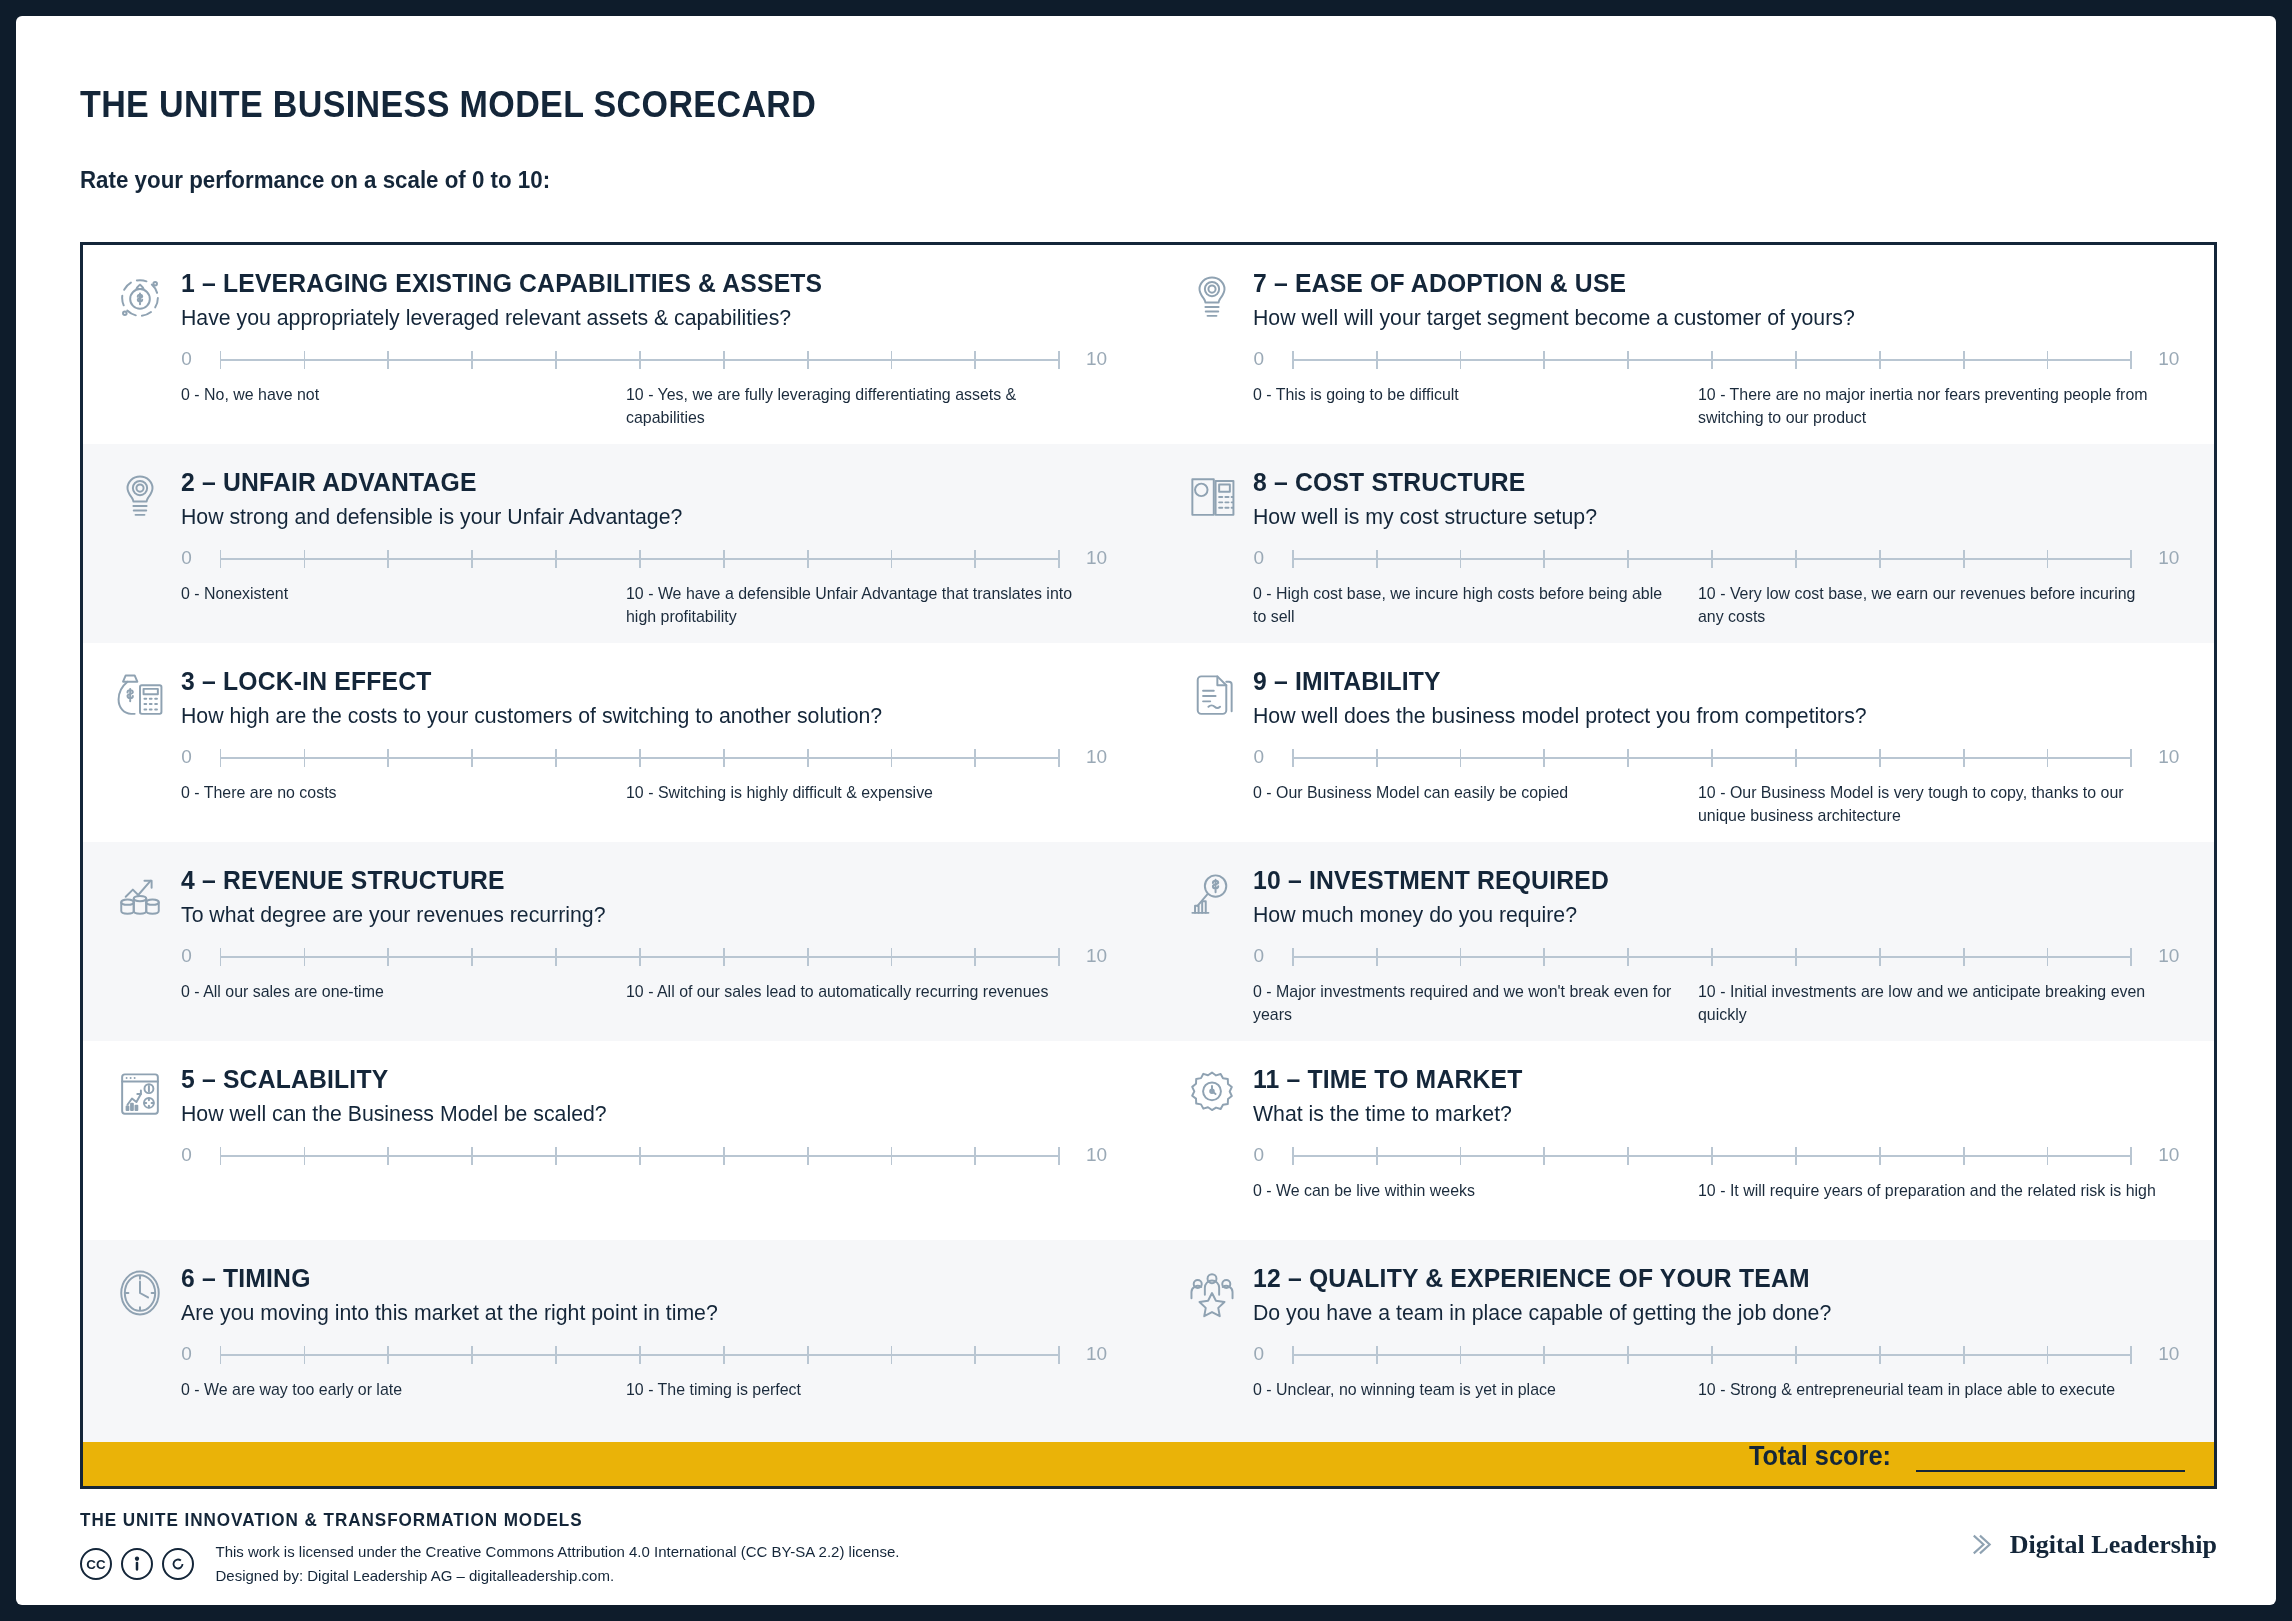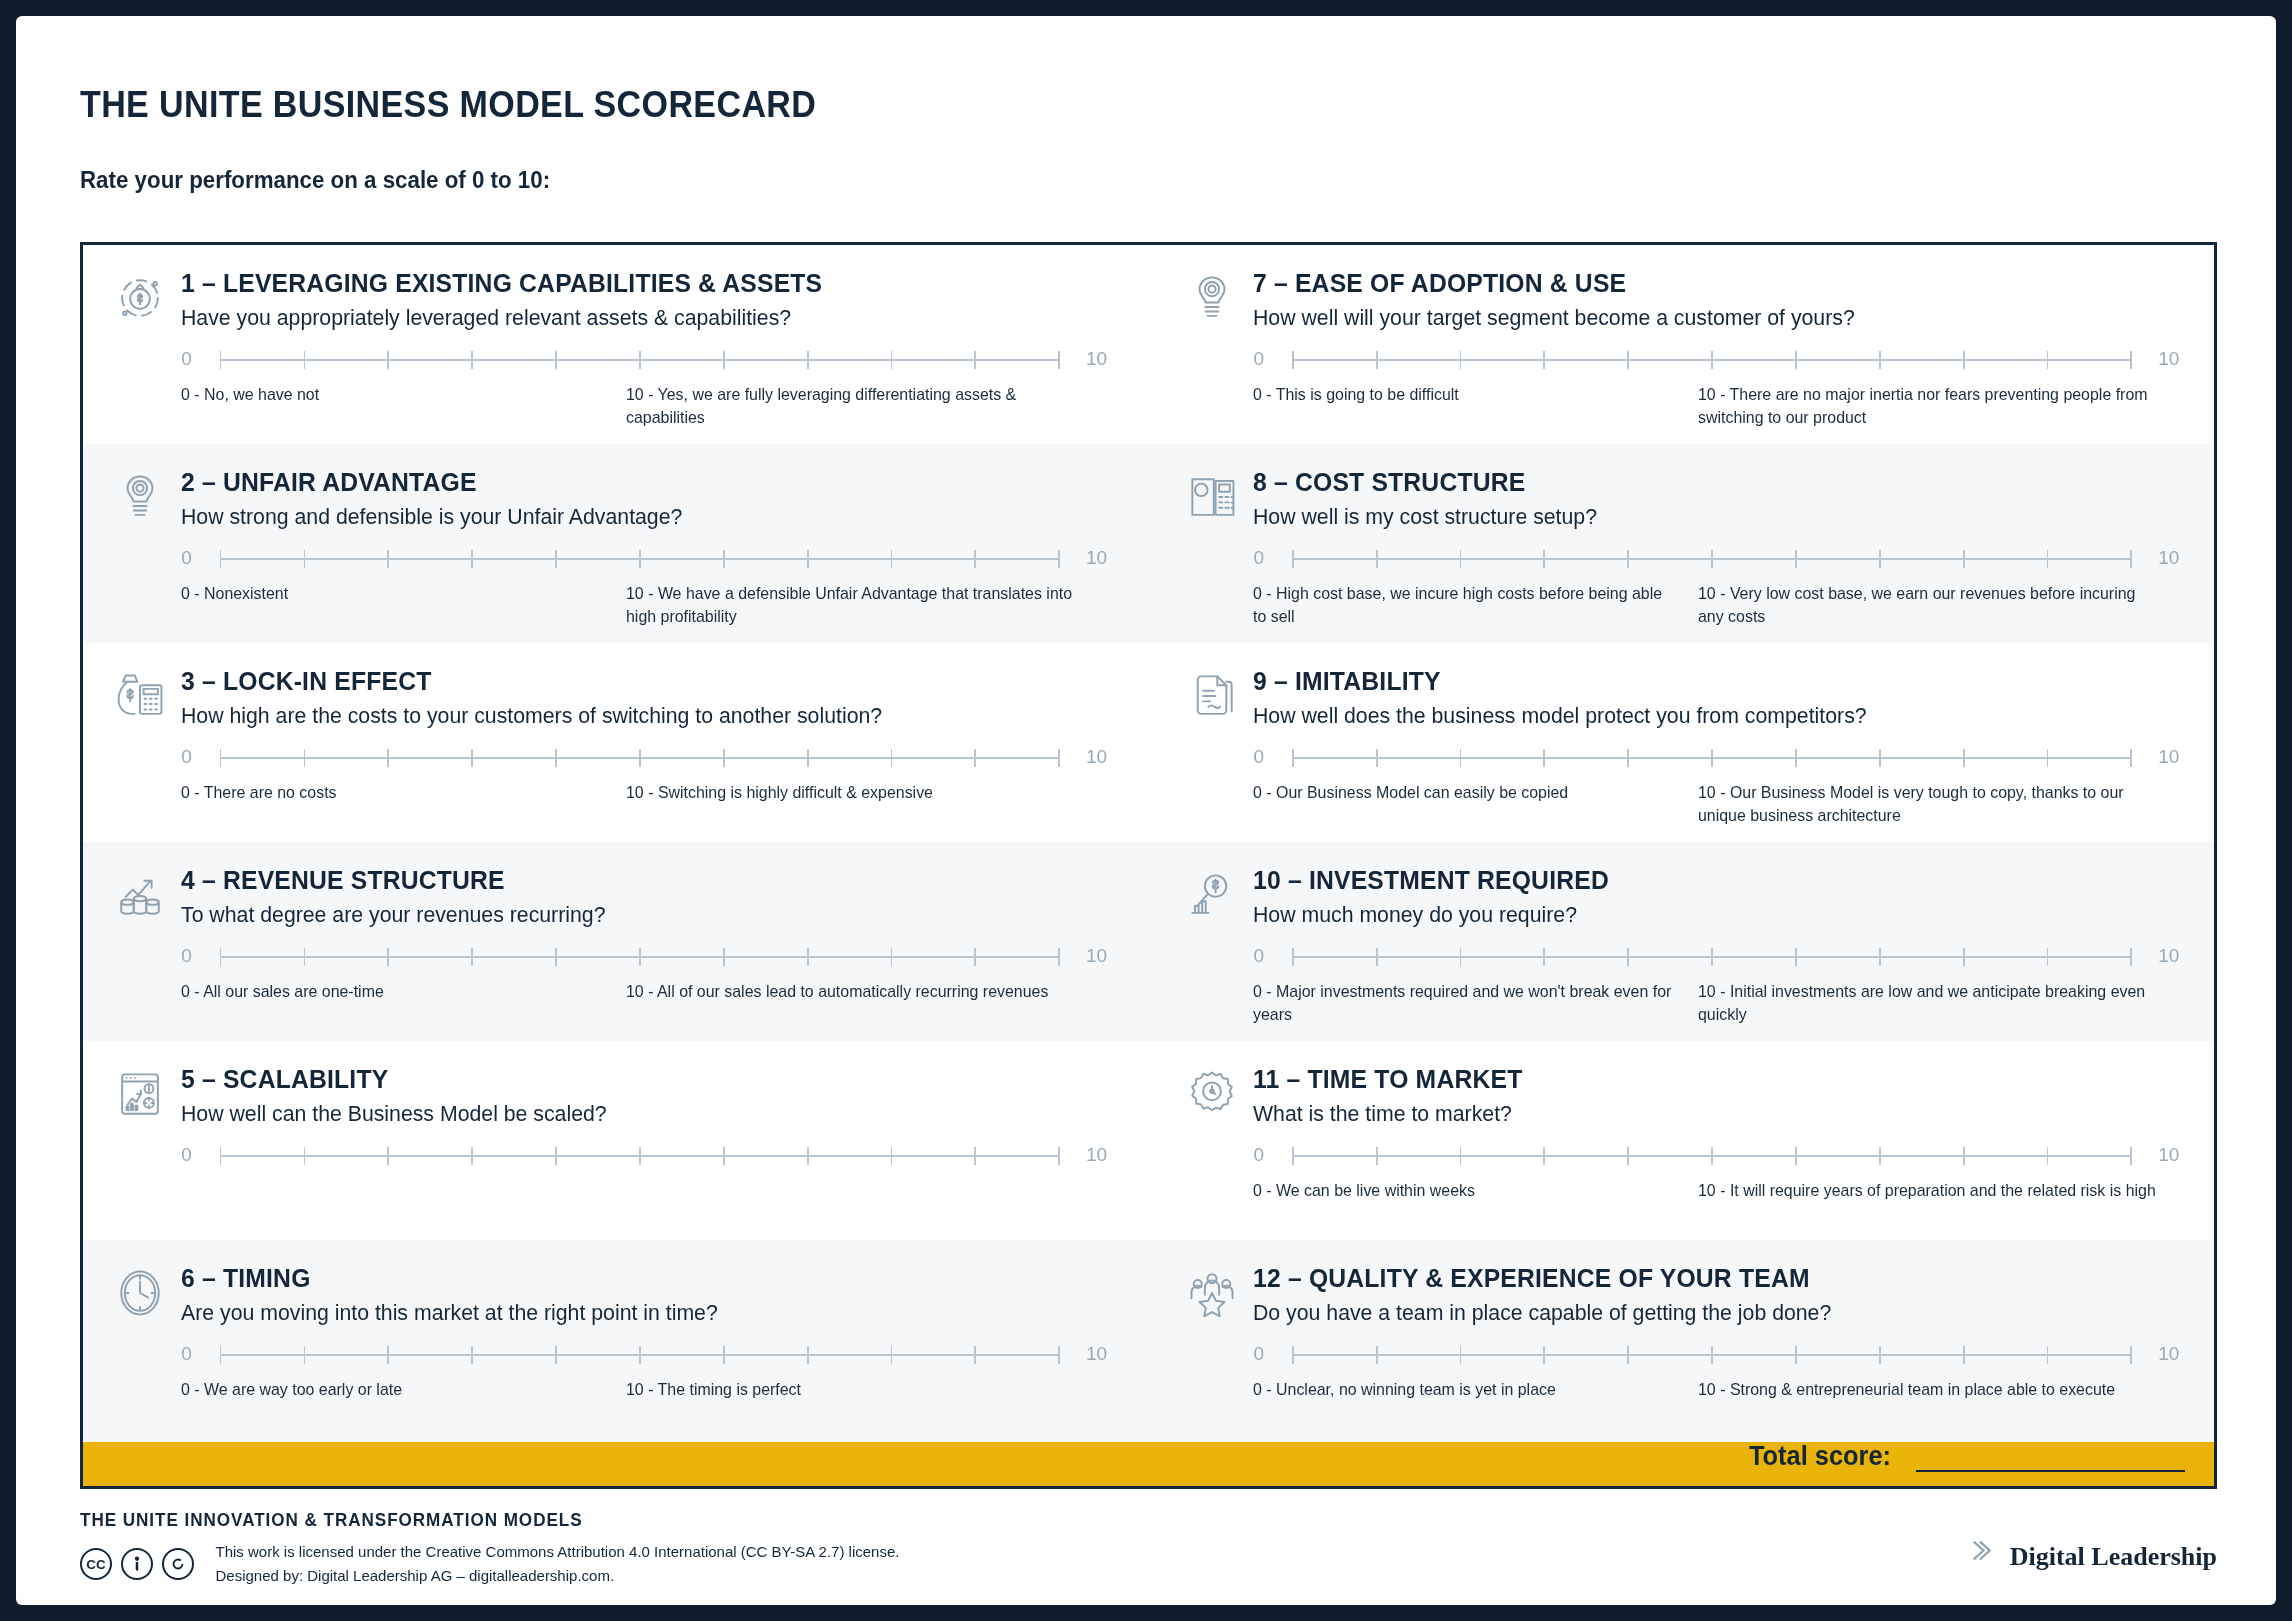--- a/index.html
+++ b/index.html
@@ -186,21 +186,20 @@
     font-weight: bold;
     color: #142639;
   }
   .license { font-size: 15px; line-height: 1.62; color: #142639; }
   .brand { display: flex; align-items: center; gap: 12.5px; padding-top: 19.7px; }
   .brand-name {
     font-family: "Liberation Serif", serif;
     font-size: 26px;
     font-weight: bold;
     color: #142639;
-    margin-top: 12px;
   }
 </style>
 </head>
 <body>
 
 <div class="page">
 
   <div class="inner">
     <div class="doc-title">THE UNITE BUSINESS MODEL SCORECARD</div>
     <div class="subtitle">Rate your performance on a scale of 0 to 10:</div>
@@ -689,21 +688,21 @@
                 <rect x="8.6" y="7.4" width="2.8" height="10" rx="1.2" fill="#142639"></rect>
               </svg>
           </div>
           <div class="cc-circle">
             <svg width="18" height="18" viewBox="0 0 20 20">
                 <path d="M15 10a5 5 0 1 1-1.8-3.85" fill="none" stroke="#142639" stroke-width="2"></path>
               </svg>
           </div>
         </div>
         <div class="license">
-          <div>This work is licensed under the Creative Commons Attribution 4.0 International (CC BY-SA 2.7) license.</div>
+          <div>This work is licensed under the Creative Commons Attribution 4.0 International (CC BY-SA 2.2) license.</div>
           <div>Designed by: Digital Leadership AG – digitalleadership.com.</div>
         </div>
       </div>
     </div>
     <div class="brand">
       <svg width="27" height="23" viewBox="0 0 30 26">
           <path d="M4 3 L15 13 L4 23" fill="none" stroke="#8fa2b2" stroke-width="2.4"></path>
           <path d="M11 3 L22 13 L11 23" fill="none" stroke="#8fa2b2" stroke-width="2.4"></path>
         </svg>
       <span class="brand-name">Digital Leadership</span>

